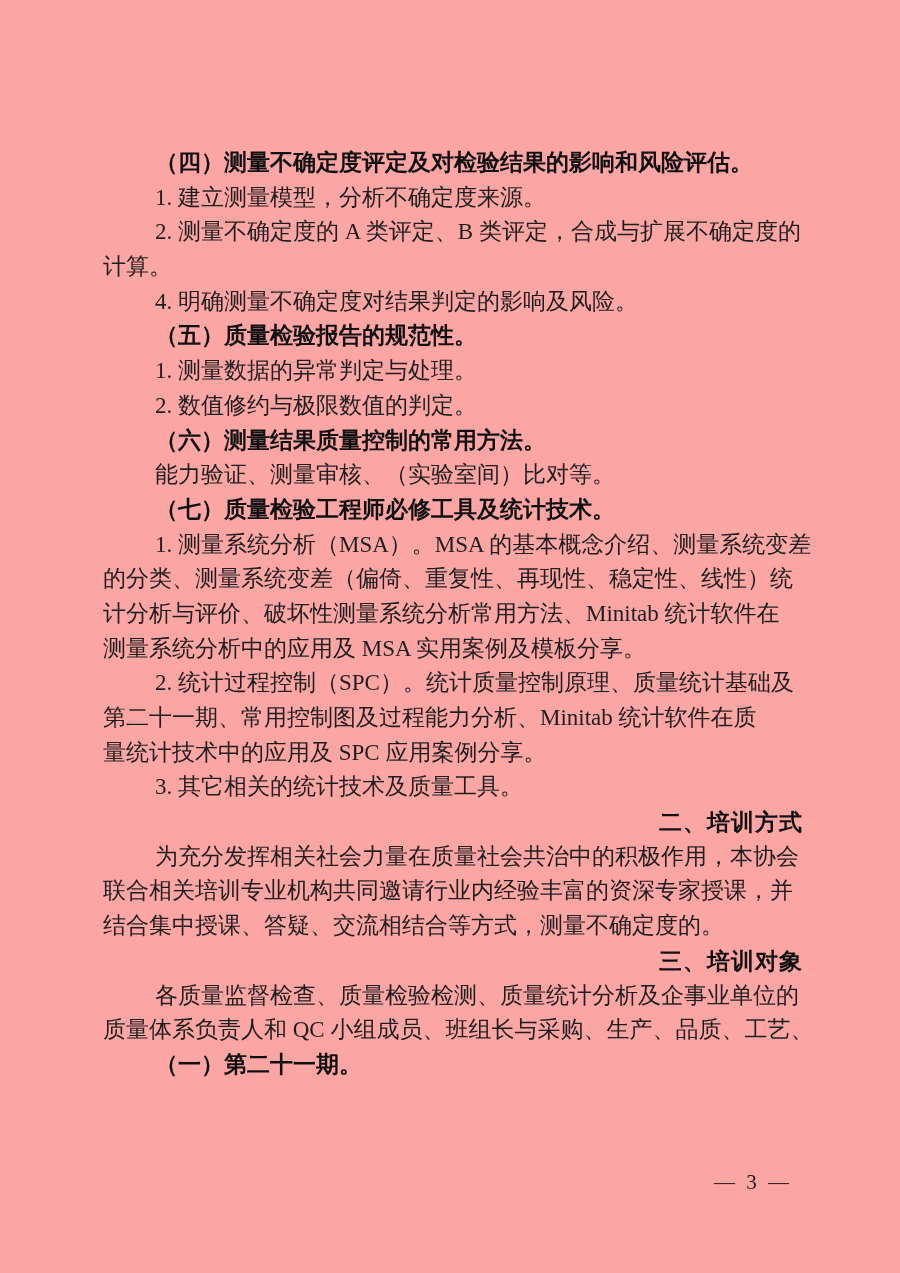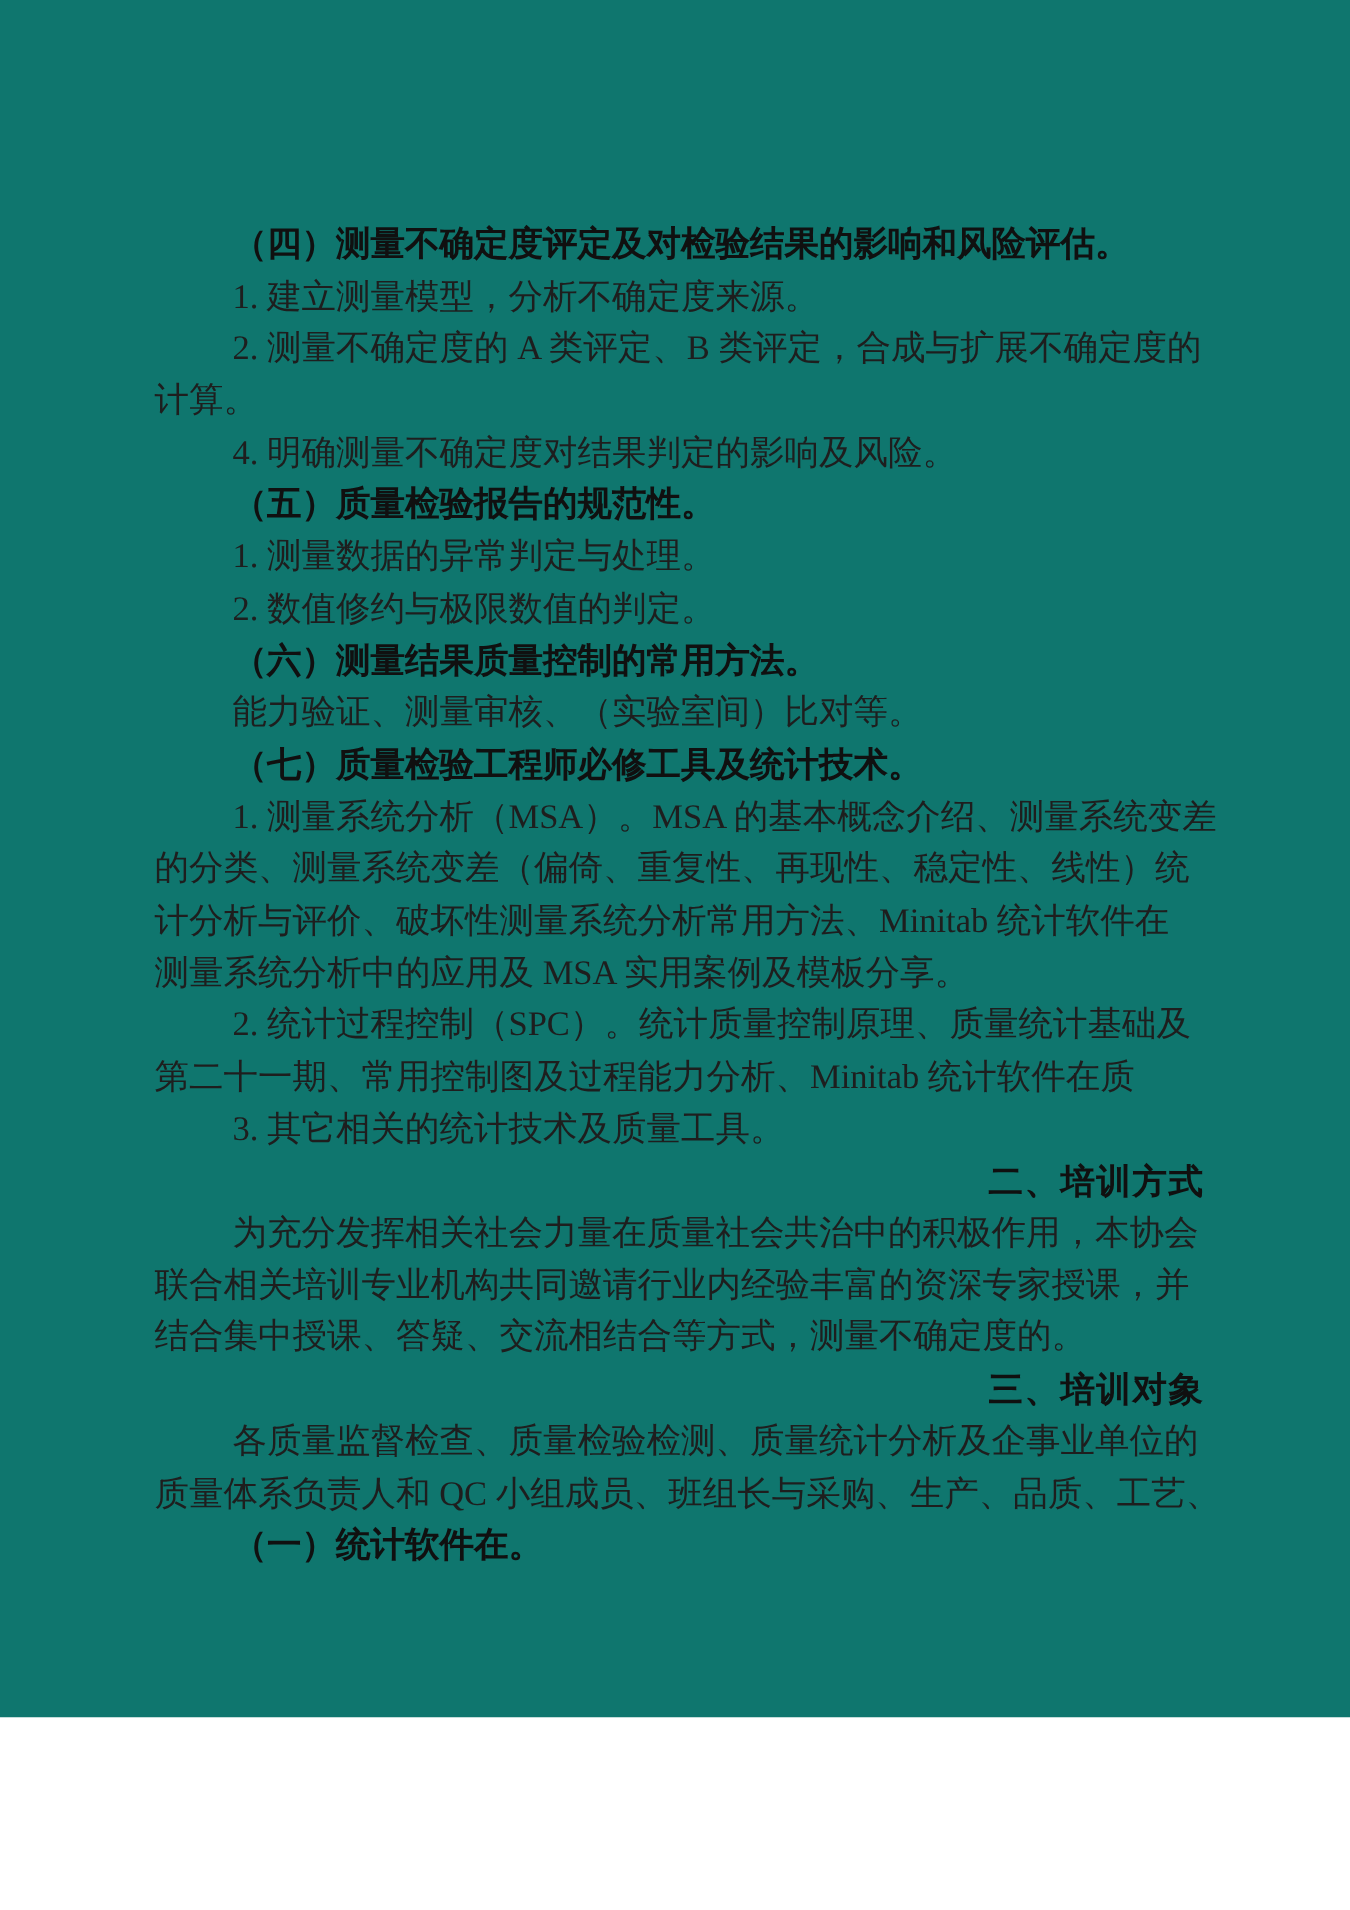--- a/index.html
+++ b/index.html
@@ -3,22 +3,22 @@
 <meta charset="utf-8">
 <style>
   html, body {
     margin: 0;
     padding: 0;
     background: #ffffff;
   }
   .page {
     position: relative;
     width: 900px;
-    height: 1145px;
-    background: #0f766e;
+    height: 1273px;
+    background: #fca5a5;
     overflow: hidden;
     font-family: "Liberation Serif", "DejaVu Serif", serif;
   }
   .content {
     position: absolute;
     left: 103px;
     top: 146px;
     width: 700px;
   }
   .line {
@@ -68,25 +68,26 @@
     <div class="line indent">2. 数值修约与极限数值的判定。</div>
     <div class="line indent h-serif">（六）测量结果质量控制的常用方法。</div>
     <div class="line indent">能力验证、测量审核、（实验室间）比对等。</div>
     <div class="line indent h-serif">（七）质量检验工程师必修工具及统计技术。</div>
     <div class="line indent">1. 测量系统分析（MSA）。MSA 的基本概念介绍、测量系统变差</div>
     <div class="line">的分类、测量系统变差（偏倚、重复性、再现性、稳定性、线性）统</div>
     <div class="line">计分析与评价、破坏性测量系统分析常用方法、Minitab 统计软件在</div>
     <div class="line">测量系统分析中的应用及 MSA 实用案例及模板分享。</div>
     <div class="line indent">2. 统计过程控制（SPC）。统计质量控制原理、质量统计基础及</div>
     <div class="line">第二十一期、常用控制图及过程能力分析、Minitab 统计软件在质</div>
+    <div class="line">量统计技术中的应用及 SPC 应用案例分享。</div>
     <div class="line indent">3. 其它相关的统计技术及质量工具。</div>
     <div class="line indent h-sans">二、培训方式</div>
     <div class="line indent">为充分发挥相关社会力量在质量社会共治中的积极作用，本协会</div>
     <div class="line">联合相关培训专业机构共同邀请行业内经验丰富的资深专家授课，并</div>
     <div class="line">结合集中授课、答疑、交流相结合等方式，测量不确定度的。</div>
     <div class="line indent h-sans">三、培训对象</div>
     <div class="line indent">各质量监督检查、质量检验检测、质量统计分析及企事业单位的</div>
     <div class="line">质量体系负责人和 QC 小组成员、班组长与采购、生产、品质、工艺、</div>
-    <div class="line indent h-serif">（一）统计软件在。</div>
+    <div class="line indent h-serif">（一）第二十一期。</div>
   </div>
 
   <div class="page-number">— 3 —</div>
 </div>
 
 </body></html>

